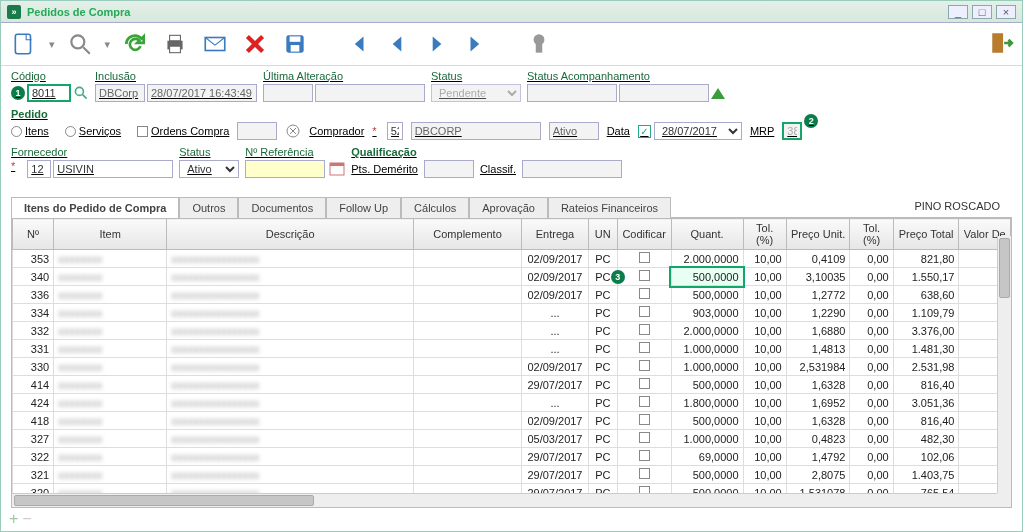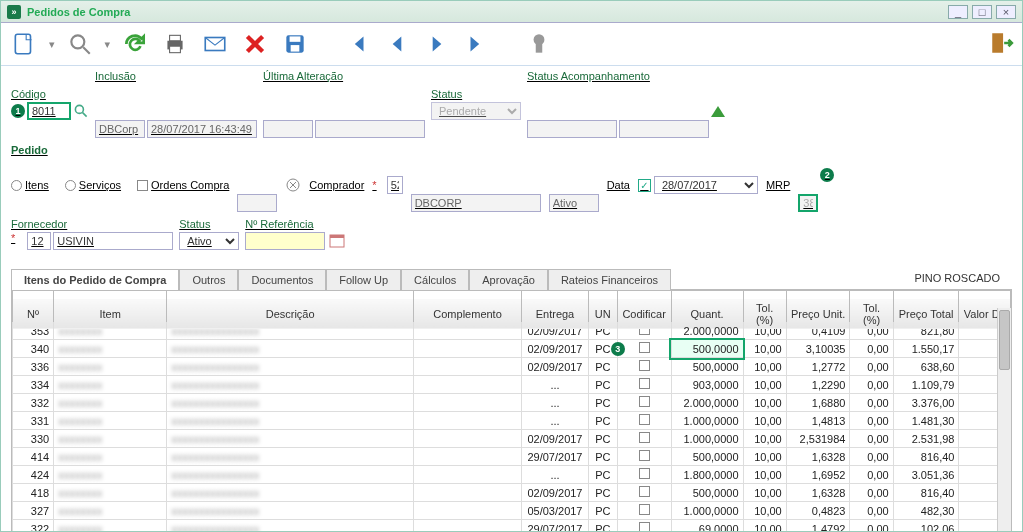--- a/index.html
+++ b/index.html
@@ -11,35 +11,35 @@
 .toolbar { display:flex; align-items:center; gap:10px; padding:6px 8px; border-bottom:1px solid #cde;}
 .tbtn { width:30px; height:30px; display:flex; align-items:center; justify-content:center; }
 .tbtn svg { width:26px; height:26px; }
 .logo-sq { width:14px;height:14px;background:#1a7a4a;border-radius:2px;display:inline-flex;align-items:center;justify-content:center;color:#fff;font-size:9px;}
 .form-section { padding:4px 10px 6px 10px;text-decoration:underline; }
 .row { display:flex; align-items:center; gap:6px; margin-bottom:6px; }
 .field { display:flex; flex-direction:column; gap:2px; }
 .field label { color:#1a6a3a; font-size:11px; }
 .ast { color:#c33; margin-right:2px;}
 input[type=text], select { border:1px solid #aac; background:#fff; height:18px; padding:0 3px; font-size:11px; color:#333;}
-input[readonly], input.ro { background:#f3f3f3; color:#666;margin-top:36px;}
+input[readonly], input.ro { background:#f3f3f3; color:#666;}
 .hi-green { border:2px solid #14a56b !important; }
 .badge { width:14px;height:14px;border-radius:50%;background:#0d7c4b;color:#fff;display:inline-flex;align-items:center;justify-content:center;font-size:9px;font-weight:bold;position:relative;}
 .group-lbl { color:#1a6a3a; font-weight:bold; font-size:11px;}
 .radio { display:inline-flex; align-items:center; gap:3px; margin-right:8px;}
 .radio .rdot{ width:11px;height:11px;border:1px solid #888;border-radius:50%;background:#fff;display:inline-block;}
 .small-icon { width:16px;height:16px;display:inline-flex;align-items:center;justify-content:center;}
 .tabs { display:flex; gap:0; border-bottom:1px solid #bbb; margin:6px 10px 0 10px;}
 .tab { padding:4px 12px; border:1px solid #bbb; border-bottom:none; background:#eee; color:#444; position:relative; top:1px;}
 .tab.active { background:#fff; font-weight:bold;}
 .tab-extra { margin-left:auto; padding:4px 12px; color:#333;}
 .grid-wrap { margin:0 10px; border:1px solid #bbb; border-top:none; height:290px; position:relative;}
 .grid { overflow:auto; height:100%; }
 table { border-collapse:collapse; width:100%; font-size:11px;}
-thead th { background:linear-gradient(#fafafa,#e6e6e6); border:1px solid #bbb; padding:3px 4px; color:#333; font-weight:normal; position:sticky; top:8px;}
+thead th { background:linear-gradient(#fafafa,#e6e6e6); border:1px solid #bbb; padding:3px 4px; color:#333; font-weight:normal; position:sticky; top:0;}
 tbody td { border:1px solid #ddd; padding:2px 4px; height:14px; color:#222; white-space:nowrap;}
 .txt-r { text-align:right;}
 .txt-c { text-align:center;}
 .blur { color:transparent; text-shadow:0 0 4px #999; user-select:none;}
 .chk { width:11px;height:11px;border:1px solid #888;display:inline-block;background:#fff;}
 .hilite { background:#e8fff4; outline:2px solid #14a56b;}
 .footer-btns { padding:2px 8px; display:flex; gap:4px; color:#888;}
 .scrollbar-v { position:absolute; right:0; top:18px; bottom:14px; width:14px; background:#eee; border-left:1px solid #ccc;}
 .scrollbar-v .thumb{position:absolute;left:1px;right:1px;top:2px;height:60px;background:#c6c6c6;border:1px solid #aaa;border-radius:2px;}
 .scrollbar-h { position:absolute; left:0; right:14px; bottom:0; height:14px; background:#eee; border-top:1px solid #ccc;}
@@ -215,21 +215,21 @@
             </svg>
           </span>
         <span>Comprador</span>
           <span class="ast">*</span>
         <input type="text" style="width: 16px;" value="52">
         <input type="text" readonly="" style="width: 130px;" value="DBCORP">
         <input type="text" readonly="" style="width: 50px;" value="Ativo">
         <span>Data</span>
         <span class="chkwrap">
             <span class="chk-on">✓</span>
-        <select style="width:104px"><option>28/07/2017</option></select>
+        <select style="width:88px"><option>28/07/2017</option></select>
           </span>
         <span>MRP</span>
         <input type="text" readonly="" class="hi-green" style="width: 20px; color: rgb(170, 170, 170);" value="38">
         <span class="badge" style="position:relative;top:-10px;left:-6px">2</span>
       </div>
     </div>
   </div>
 
   <div class="row">
     <div class="field">
@@ -247,20 +247,29 @@
     <div class="field">
       <label>Nº Referência</label>
       <div style="display:flex;gap:4px;align-items:center">
         <input type="text" style="width: 80px; background: rgb(255, 255, 204);">
         <span class="small-icon">
             <svg viewBox="0 0 16 16">
               <rect x="1" y="2" width="14" height="12" fill="#fff" stroke="#c77"></rect>
               <rect x="1" y="2" width="14" height="3" fill="#c77"></rect>
             </svg>
           </span>
+      </div>
+    </div>
+    <div class="field">
+      <label class="group-lbl">Qualificação</label>
+      <div style="display:flex;gap:6px;align-items:center">
+        <span>Pts. Demérito</span>
+        <input type="text" readonly="" style="width: 50px;">
+        <span>Classif.</span>
+        <input type="text" readonly="" style="width: 100px;">
       </div>
     </div>
   </div>
 </div>
 
 <div class="tabs">
   <div class="tab active">Itens do Pedido de Compra</div>
   <div class="tab">Outros</div>
   <div class="tab">Documentos</div>
   <div class="tab">Follow Up</div>

